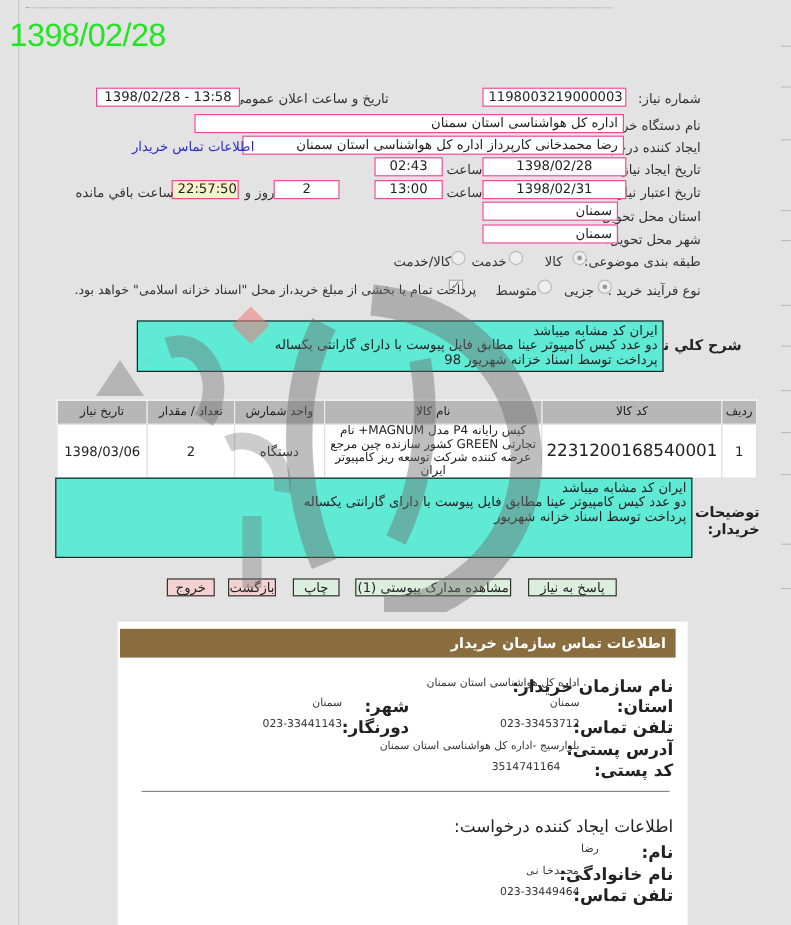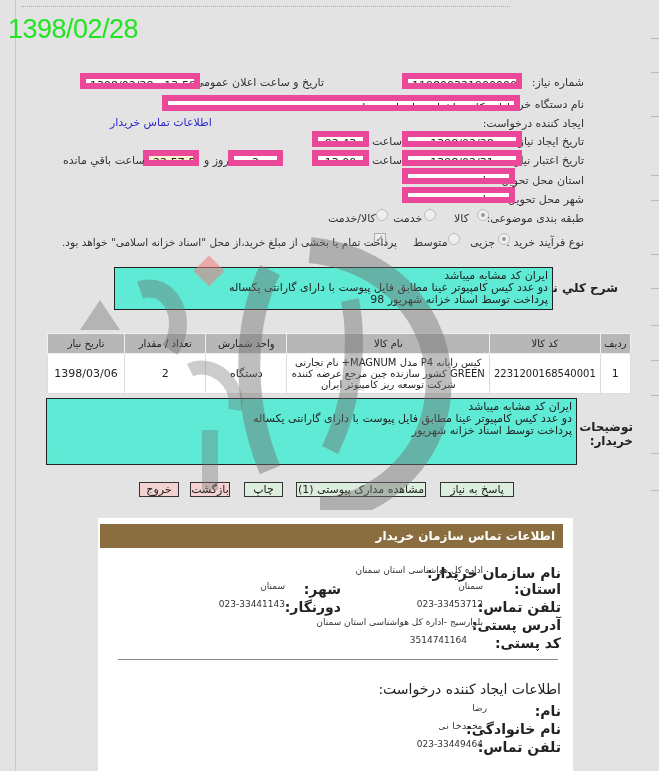--- a/index.html
+++ b/index.html
@@ -7,21 +7,21 @@
   body { background: #e3e3e3; font-family: "DejaVu Sans", sans-serif; font-size: 11px; color: #222; position: relative; }
   .page { position: absolute; left: 0; top: 0; width: 659px; height: 771px; }
   .left-rule { position: absolute; left: 15px; top: 0; width: 1px; height: 771px; background: #c9c9c9; }
   .top-dots { position: absolute; left: 22px; top: 6px; width: 488px; border-top: 1px dotted #aaa; }
   .watermark-date { position: absolute; left: 8px; top: 14px; font-family: "Liberation Sans", sans-serif; font-size: 27px; color: #22e422; z-index: 5; letter-spacing: -0.5px; }
   .title-bar { position: absolute; left: 27px; top: 24px; width: 478px; height: 29px; background: #8b6e40; border: 1px solid #2a1e0c; }
   .title-bar span { position: absolute; right: 12px; top: 8px; color: #fff; font-size: 11px; }
   .side-ticks i { position: absolute; right: 0; width: 8px; height: 1px; background: #bbb; }
 
   .lbl { position: absolute; font-size: 11px; color: #333; direction: rtl; white-space: nowrap; }
-  .fld { position: absolute; background: #fff; border: 6px solid #ec4899; height: 16px; font-size: 11px; line-height: 14px; padding: 0 4px; white-space: nowrap; overflow: hidden; direction: rtl; }
+  .fld { position: absolute; background: #fff; border: 1px solid #ec4899; height: 16px; font-size: 11px; line-height: 14px; padding: 0 4px; white-space: nowrap; overflow: hidden; direction: rtl; }
   .fld.c { text-align: center; direction: ltr; }
   .fld.yel { background: #f5f1c8; }
   .link { position: absolute; color: #2b2bd0; font-size: 11px; white-space: nowrap; direction: rtl; }
   .radio { position: absolute; width: 12px; height: 12px; border-radius: 50%; border: 1px solid #bbb; background: #eee; }
   .radio.on::after { content: ""; position: absolute; left: 3px; top: 3px; width: 4px; height: 4px; border-radius: 50%; background: #999; }
   .check { position: absolute; width: 12px; height: 12px; border: 1px solid #aaa; background: #eee; font-size: 10px; line-height: 10px; text-align: center; color: #777; }
 
   .textarea { position: absolute; background: #5eead4; border: 1px solid #222; font-size: 11px; line-height: 12px; padding: 2px 4px; direction: rtl; white-space: pre-line; }
   .grip { position: absolute; left: 3px; bottom: 1px; font-size: 7px; color: #aaa; }
   .bold-lbl { position: absolute; font-weight: bold; font-size: 12px; direction: rtl; white-space: nowrap; color: #222; }
@@ -70,20 +70,21 @@
 
   <div class="lbl" style="right:75px; top:76px;">شماره نیاز:</div>
   <div class="fld c" style="left:402px; top:73px; width:120px;">1198003219000003</div>
   <div class="lbl" style="right:335px; top:76px;">تاریخ و ساعت اعلان عمومی:</div>
   <div class="fld c" style="left:80px; top:73px; width:120px;">1398/02/28 - 13:58</div>
 
   <div class="lbl" style="right:75px; top:98px;">نام دستگاه خریدار:</div>
   <div class="fld" style="left:162px; top:95px; width:358px;">اداره کل هواشناسی استان سمنان</div>
 
   <div class="lbl" style="right:75px; top:117px;">ایجاد کننده درخواست:</div>
+  <div class="fld" style="left:202px; top:113px; width:318px;">رضا محمدخانی کارپرداز اداره کل هواشناسی استان سمنان</div>
   <div class="link" style="left:110px; top:116px;">اطلاعات تماس خریدار</div>
 
   <div class="lbl" style="right:75px; top:135px;">تاریخ ایجاد نیاز:</div>
   <div class="fld c" style="left:402px; top:131px; width:120px;">1398/02/28</div>
   <div class="lbl" style="left:372px; top:135px;">ساعت</div>
   <div class="fld c" style="left:312px; top:131px; width:57px;">02:43</div>
 
   <div class="lbl" style="right:75px; top:154px;">تاریخ اعتبار نیاز:</div>
   <div class="fld c" style="left:402px; top:150px; width:120px;">1398/02/31</div>
   <div class="lbl" style="left:372px; top:154px;">ساعت</div>
@@ -128,21 +129,21 @@
         <th style="width:56px">کد کالا</th>
         <th style="width:200px">نام کالا</th>
         <th style="width:80px">واحد شمارش</th>
         <th style="width:80px">تعداد / مقدار</th>
         <th style="width:76px">تاریخ نیاز</th>
       </tr>
     </thead>
     <tbody>
       <tr>
         <td>1</td>
-        <td style="font-size:10px">2231200168540001</td>
+        <td style="font-size:14px">2231200168540001</td>
         <td style="font-size:10px">کیس رایانه P4 مدل MAGNUM+ نام تجارتی GREEN کشور سازنده چین مرجع عرضه کننده شرکت توسعه ریز کامپیوتر ایران</td>
         <td>دستگاه</td>
         <td>2</td>
         <td>1398/03/06</td>
       </tr>
     </tbody>
   </table>
 
   <div class="bold-lbl" style="right:26px; top:420px; white-space:normal; width:40px; text-align:right; line-height:14px;">توضیحات خریدار:</div>
   <div class="textarea" style="left:46px; top:398px; width:531px; height:67px;">ایران کد مشابه میباشد
@@ -177,21 +178,21 @@
     <div class="v" style="right:90px; top:99px;">بلوارسیج -اداره کل هواشناسی استان سمنان</div>
 
     <div class="k" style="right:12px; top:117px;">کد پستی:</div>
     <div class="vn" style="right:106px; top:117px;margin-left:47px;">3514741164</div>
 
     <div class="hr" style="top:141px;"></div>
 
     <div class="k" style="right:12px; top:163px; font-weight:normal;">اطلاعات ایجاد کننده درخواست:</div>
 
     <div class="k" style="right:12px; top:185px;">نام:</div>
-    <div class="v" style="right:86px; top:185px;">رضا</div>
+    <div class="v" style="right:74px; top:185px;">رضا</div>
 
     <div class="k" style="right:12px; top:203px;">نام خانوادگی:</div>
     <div class="v" style="right:90px; top:203px;font-family:Liberation Mono, monospace;">محمدخانی</div>
 
     <div class="k" style="right:12px; top:221px;">تلفن تماس:</div>
     <div class="vn" style="right:90px; top:221px;">023-33449464</div>
   </div>
 
   <svg class="wm" style="left:60px; top:210px;" width="420" height="300" viewBox="0 0 420 300">
     <path d="M250 40 C 350 50, 400 140, 370 220 C 350 270, 300 300, 260 300" fill="none" stroke="rgba(110,110,110,0.45)" stroke-width="26"></path>

